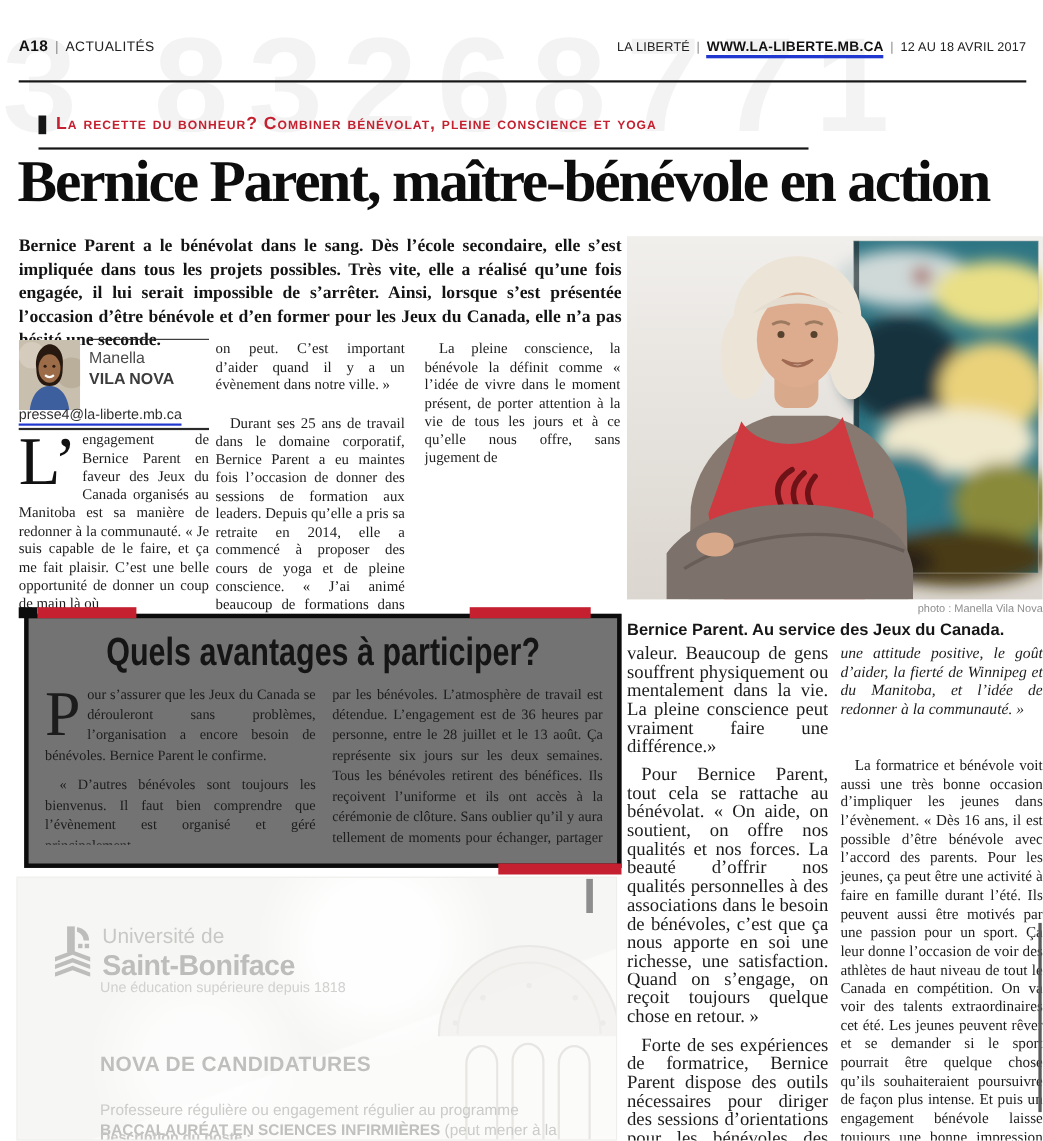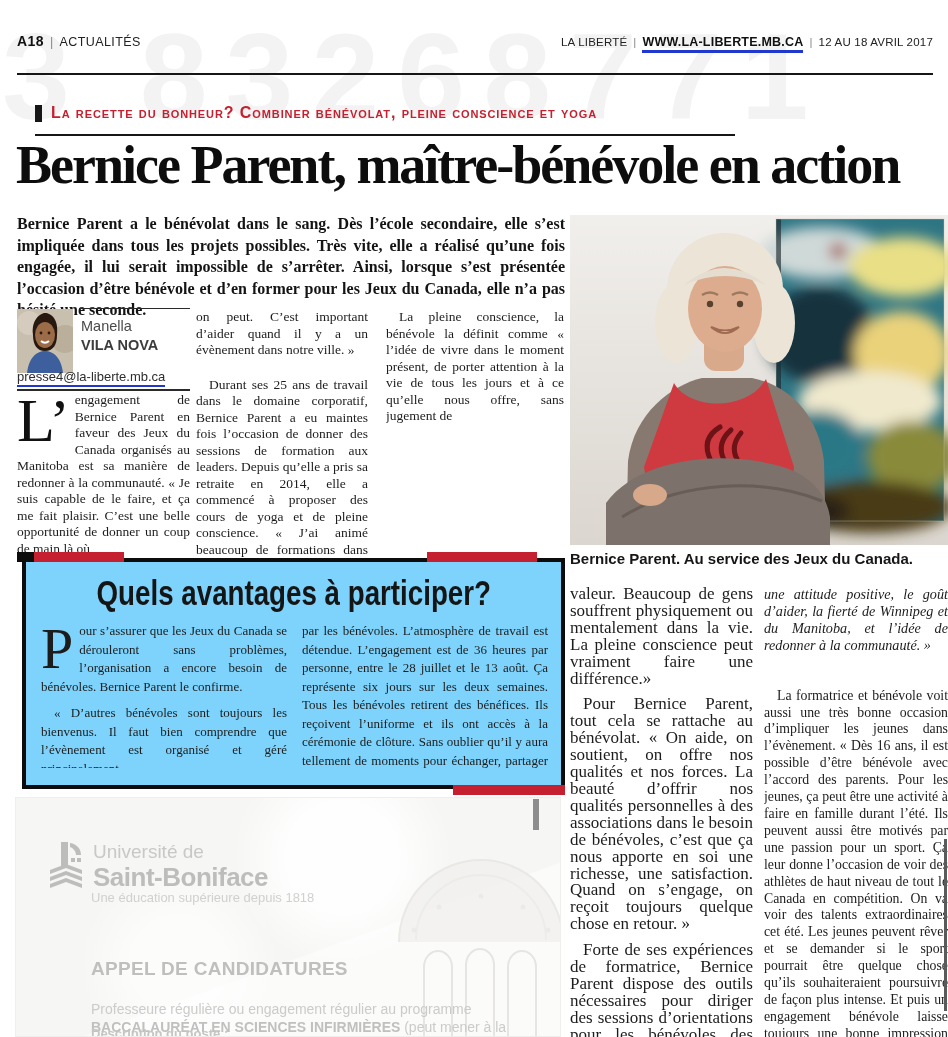--- a/index.html
+++ b/index.html
@@ -70,21 +70,21 @@
   .col-2{left:196px;top:309px;width:172px;height:250px;font-size:13.5px;line-height:16.5px;}
   .col-3{left:386px;top:309px;width:178px;height:250px;font-size:13.5px;line-height:16.5px;}
   .rcol-1{left:570px;top:586px;width:183px;height:451px;font-size:17px;line-height:16.9px;}
   .rcol-2{left:764px;top:586px;width:184px;height:451px;font-size:13.8px;line-height:16.9px;}
   .rcol-1 p,.rcol-2 p{margin:0 0 9px 0;}
   .rcol-2 p.gap-after{margin-bottom:34px;}
   .ital{font-style:italic;font-size:14.2px;}
   .ind{text-indent:13px;}
   .dropcap{float:left;font-size:62px;line-height:47px;padding:5px 5px 0 0;color:#111;}
   
-  .box{position:absolute;left:22px;top:558px;width:543px;height:231px;border:4px solid #0c0c0c;background:#7dd3fc;z-index:2;}
+  .box{position:absolute;left:22px;top:558px;width:543px;height:231px;border:4px solid #0c0c0c;background:#737373;z-index:2;}
   .accent{position:absolute;height:10px;background:var(--red);}
   .acc-black{background:#0c0c0c;}
   .acc-tl-black{left:-9px;top:-10px;width:17px;}
   .acc-tl-red{left:8px;top:-10px;width:90px;}
   .acc-tr-red{right:24px;top:-10px;width:110px;}
   .acc-br-red{right:-4px;bottom:-10px;width:112px;}
   .box-title{
     text-align:center;margin:12px 0 0 0;font-family:"Liberation Sans",sans-serif;
     font-weight:bold;font-size:33px;color:#151515;
   }
@@ -189,20 +189,21 @@
         <ellipse cx="204" cy="108" rx="21" ry="40" fill="#ebe4d7"></ellipse>
         <ellipse cx="155" cy="94" rx="37" ry="43" fill="#ddac8e"></ellipse>
         <path d="M114,70 Q155,36 196,70 Q155,52 114,70 Z" fill="#e4ddd0"></path>
         <path d="M132,80 q8,-5 16,0 M162,80 q8,-5 16,0" stroke="#9c7a60" stroke-width="2.5" fill="none"></path>
         <circle cx="140" cy="89" r="3.2" fill="#57422f"></circle>
         <circle cx="170" cy="89" r="3.2" fill="#57422f"></circle>
         <path d="M141,112 Q155,124 169,112 Q155,119 141,112 Z" fill="#fcfcfb" stroke="#a06a52" stroke-width="2"></path>
       </g>
     </svg>
   </div>
+  <div class="photo-credit">photo : Manella Vila Nova</div>
   <div class="photo-caption">Bernice Parent. Au service des Jeux du Canada.</div>
 </div>
 
 <div class="byline">
   <div class="byline-toprule"></div>
   <div class="author-photo">
     <svg viewBox="0 0 56 64" width="56" height="64">
       <rect width="56" height="64" fill="#c9bfae"></rect>
       <circle cx="12" cy="14" r="12" fill="#d8d0c2" opacity="0.8"></circle>
       <circle cx="48" cy="30" r="14" fill="#b3a893" opacity="0.7"></circle>
@@ -289,18 +290,18 @@
         <path d="M1,35 L17,29 L33,35 L33,39 L17,33 L1,39 Z"></path>
         <path d="M1,42 L17,36 L33,42 L33,46 L17,40 L1,46 Z"></path>
       </g>
     </svg>
     <div class="logo-text">
       <div class="logo-l1">Université de</div>
       <div class="logo-l2">Saint-Boniface</div>
     </div>
   </div>
   <div class="ad-tagline">Une éducation supérieure depuis 1818</div>
-  <div class="ad-heading">APPEL DE CANDIDATURES</div>
+  <div class="ad-heading">NOVA DE CANDIDATURES</div>
   <p class="ad-body"><span>Professeure régulière ou engagement régulier au programme </span><b>BACCALAURÉAT EN SCIENCES INFIRMIÈRES</b><span> (peut mener à la permanence)</span></p>
   <div class="ad-desc">Description du poste :</div>
 </div>
 
 <div class="right-edge-rule"></div>
 
 </body></html>

